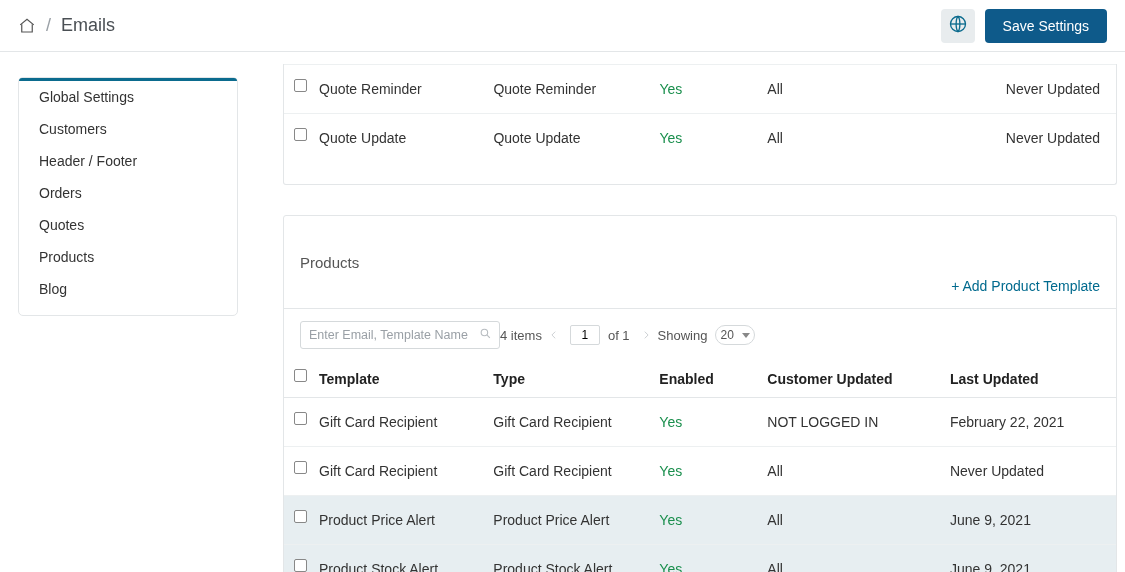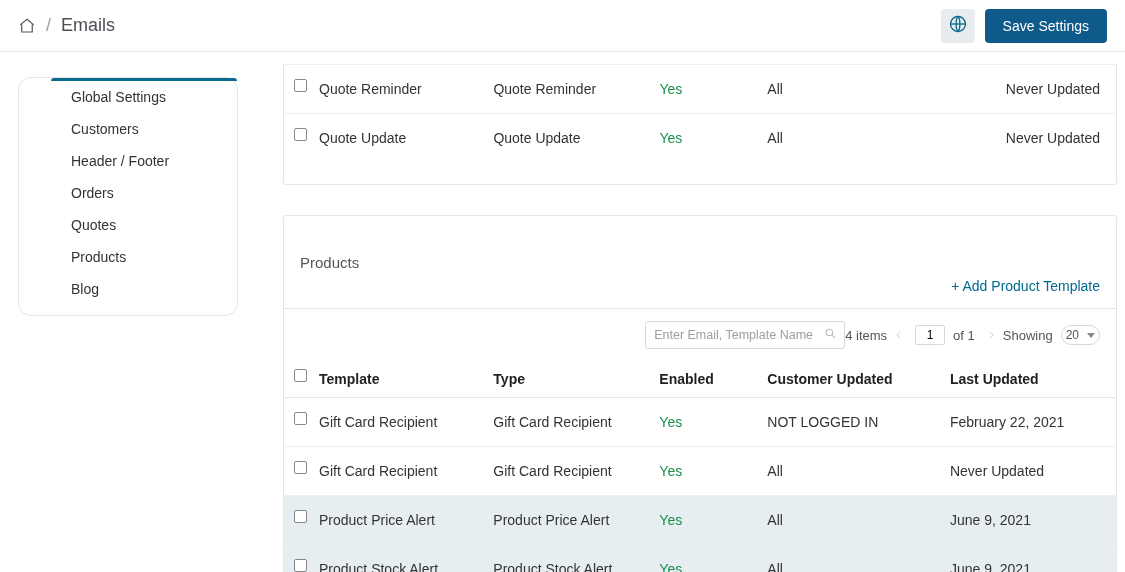--- a/index.html
+++ b/index.html
@@ -46,22 +46,21 @@
     padding:9px 18px;
     font-size:14px;
     cursor:pointer;
   }
   
   .layout { display:flex; }
   .sidebar-wrap { padding:25px 0 0 18px; }
   .sidebar {
     width:220px;
     border:1px solid #e3e6e8;
-    border-radius:13px;
-    padding-left:32px;
+    border-radius:5px;
   }
   .sidebar-top-accent {
     height:3px;
     background:#0b6b8e;
     border-top-left-radius:3px;
     border-top-right-radius:3px;
   }
   .sidebar-item {
     padding:8px 20px;
     font-size:14px;
@@ -94,21 +93,21 @@
   .add-link {
     color:#006a8e;
     font-size:14px;
     cursor:pointer;
     margin-top:48px;
   }
 
   .toolbar {
     display:flex;
     align-items:center;
-    justify-content:flex-end;
+    justify-content:flex-start;
     padding:12px 16px;
   }
   .search-wrap {
     position:relative;
     width:200px;
   }
   .search-input {
     width:100%;
     border:1px solid #d5d9db;
     border-radius:3px;

